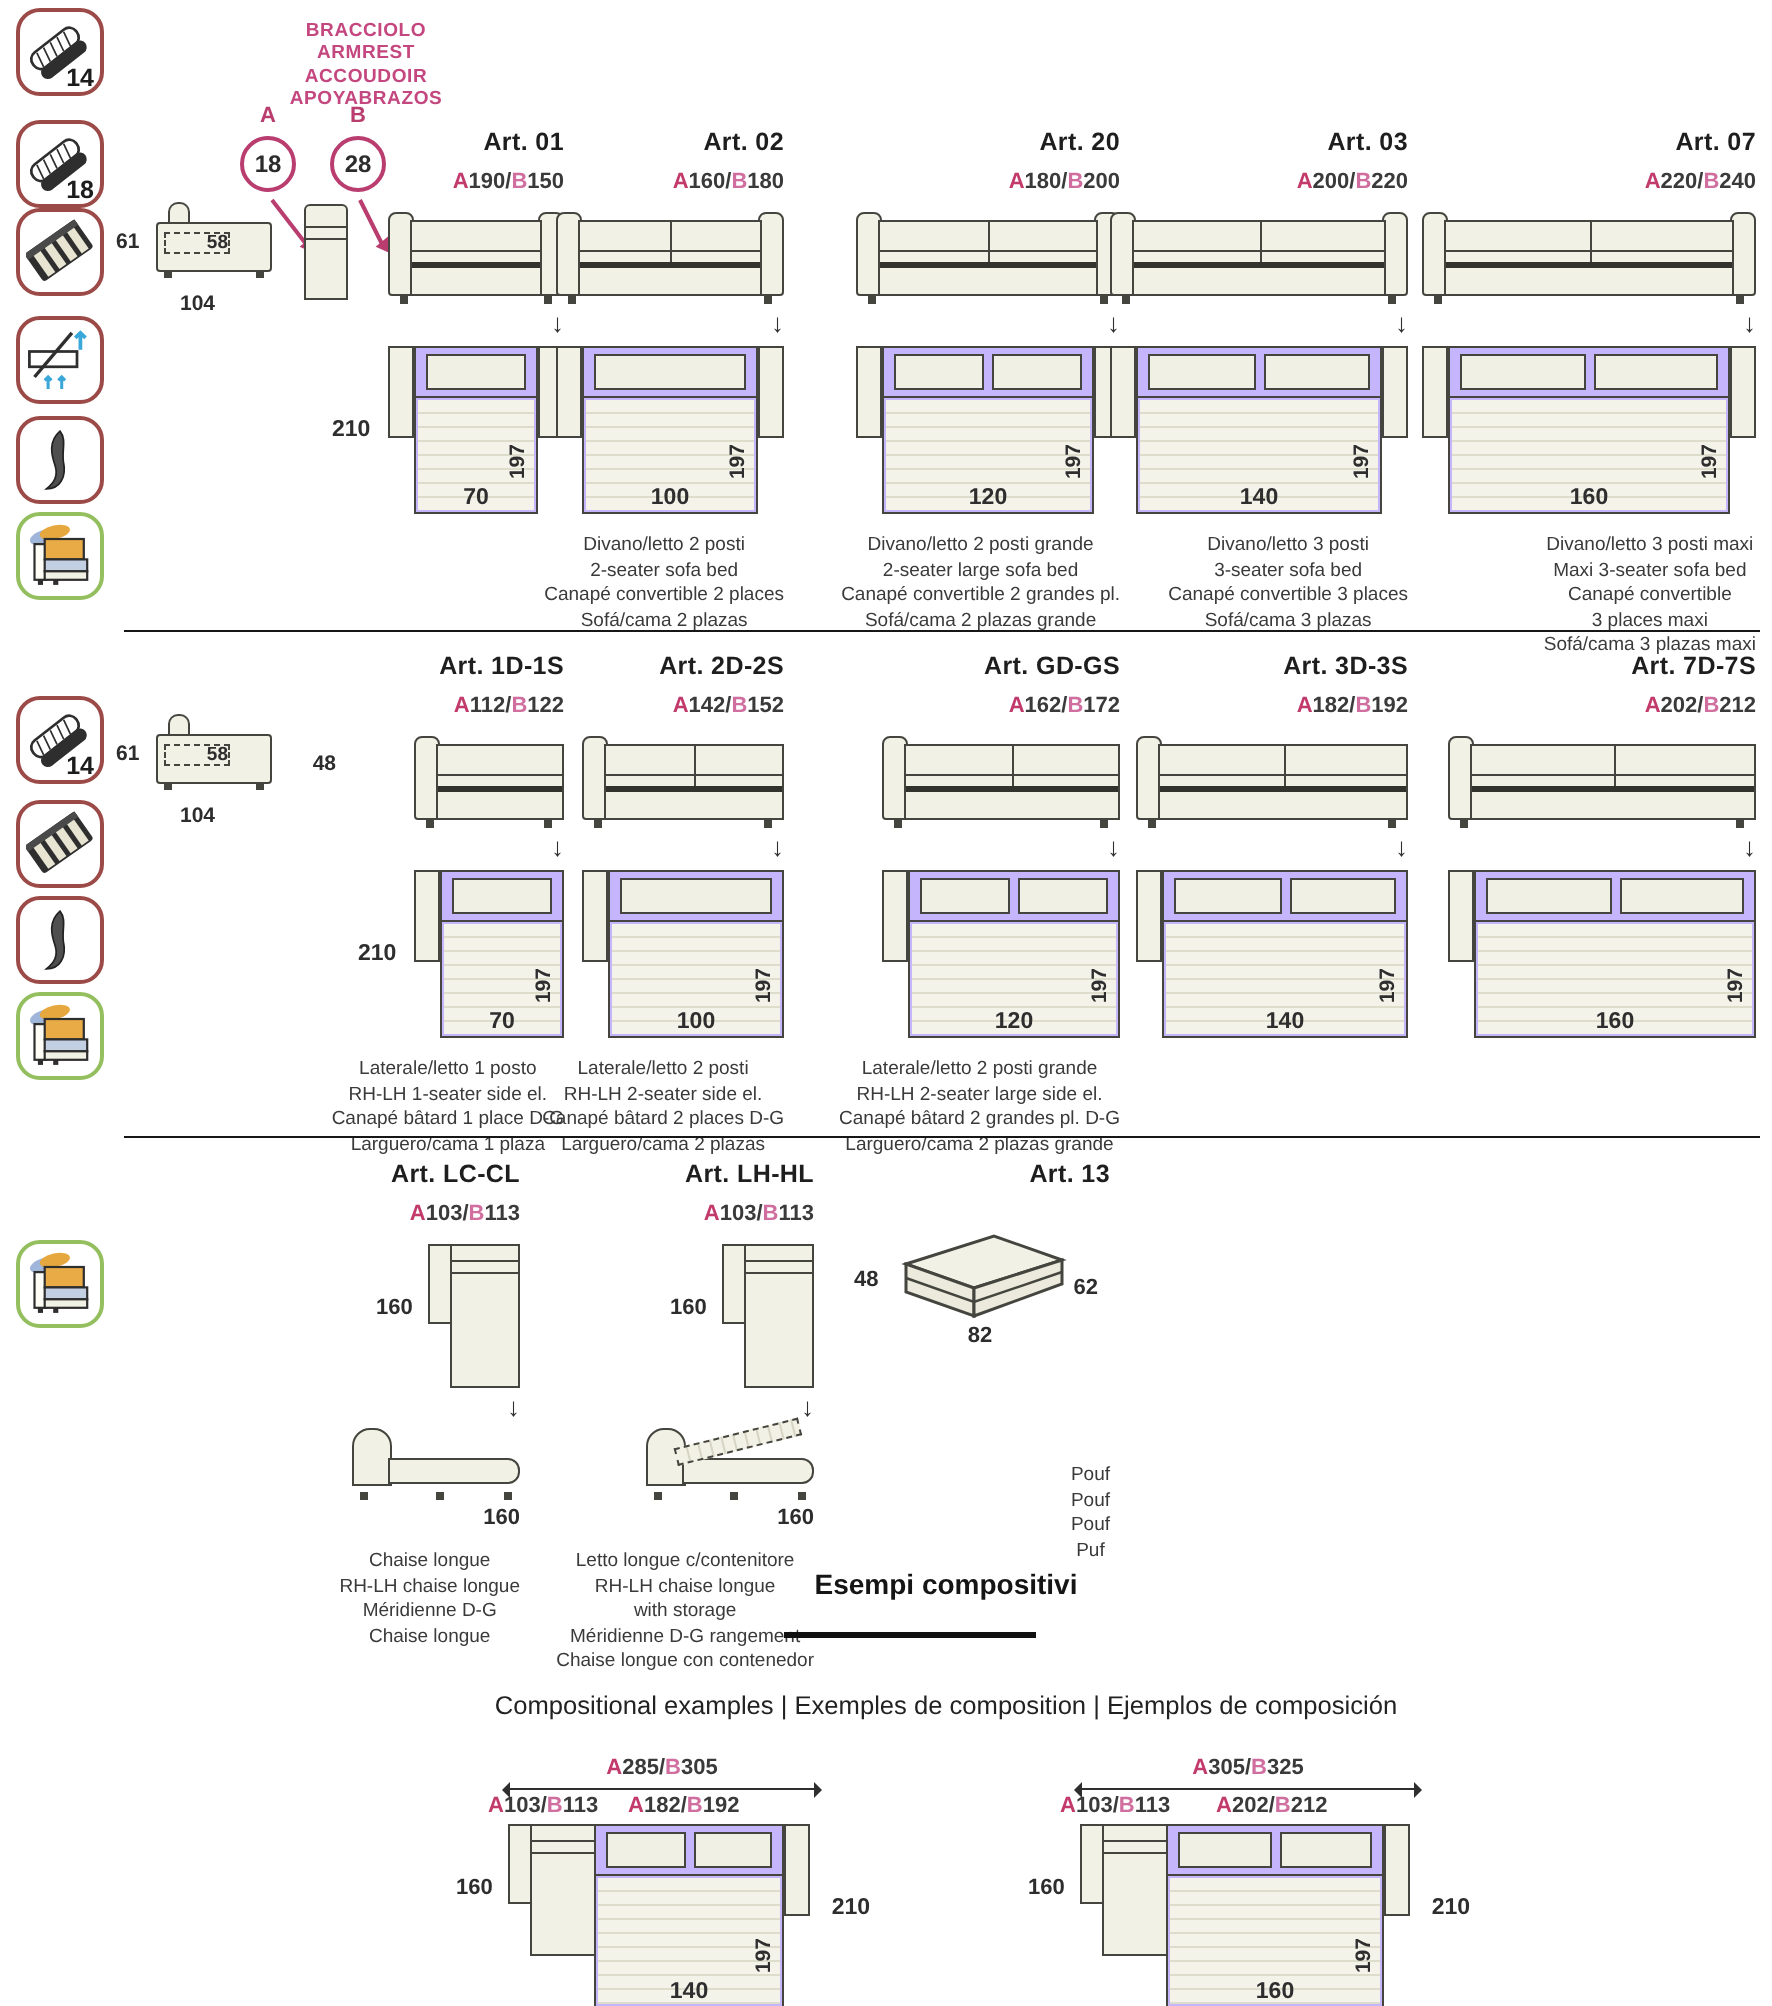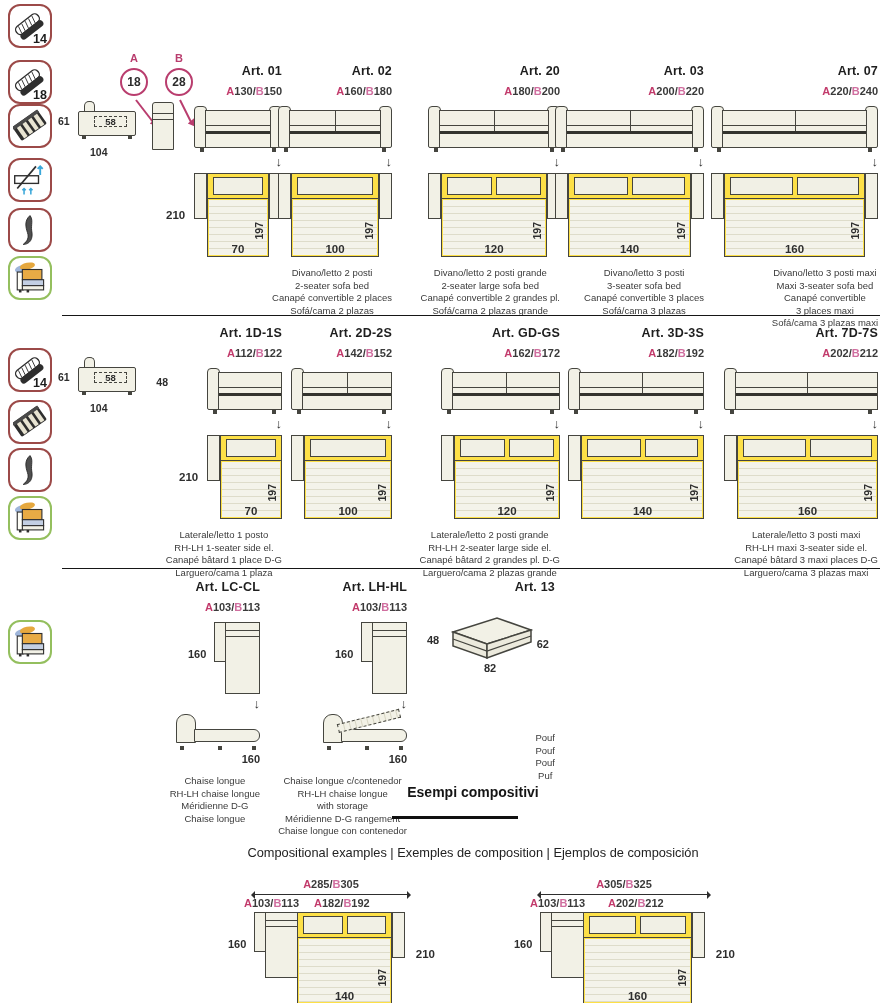--- a/index.html
+++ b/index.html
@@ -34,21 +34,21 @@
   .ln1{position:absolute;left:0;right:0;top:40%;border-top:1.5px solid #45453f;}
   .ln2{position:absolute;left:0;right:0;top:56%;border-top:3px solid #33332e;}
   .sf-split{position:absolute;left:50%;top:0;height:56%;border-left:1.5px solid #45453f;}
   .sf-foot{position:absolute;bottom:0;width:4px;height:4px;background:#45453f;}
   .sf-foot.l{left:6px;} .sf-foot.r{right:6px;}
 
   
   .bedwrap{position:relative;margin-top:5px;}
   .bed-wing{position:absolute;top:0;width:13px;height:46px;background:#f2f1e6;border:1.5px solid #45453f;box-sizing:border-box;}
   .bed-wing.l{left:0;} .bed-wing.r{right:0;}
-  .bed-body{position:relative;height:84px;border:1.5px solid #45453f;background:#fde047;box-sizing:border-box;}
+  .bed-body{position:relative;height:84px;border:1.5px solid #45453f;background:#c4b5fd;box-sizing:border-box;}
   .m-both{margin:0 13px;} .m-left{margin-left:13px;} .m-right{margin-right:13px;}
   .bed-band{position:relative;height:25px;border-bottom:1.5px solid #45453f;display:flex;gap:4px;
             padding:3px 5px;box-sizing:border-box;}
   .pillow{flex:1;border:1.5px solid #45453f;background:#f1f0e5;}
   .bed-matt{position:absolute;left:1px;right:1px;top:26px;bottom:1px;
             background:repeating-linear-gradient(180deg,#f4f3ea 0 6px,#dedcca 6px 7px);}
   .bed-len{position:absolute;right:3px;bottom:16px;writing-mode:vertical-rl;transform:rotate(180deg);
            font-weight:bold;font-size:10.5px;color:#2e2e2e;}
   .bed-w{position:absolute;left:0;right:0;bottom:1px;text-align:center;font-weight:bold;font-size:11.5px;color:#2e2e2e;}
   .open-dim{position:absolute;left:-28px;top:36px;font-weight:bold;font-size:11.5px;color:#2e2e2e;}
@@ -56,22 +56,22 @@
 
   .cap{margin-top:10px;font-size:9.5px;line-height:1.32;text-align:center;color:#3a3a3a;white-space:nowrap;}
   .cap span{display:block;}
 
   
   .sideview{position:absolute;width:112px;height:62px;font-size:10.5px;font-weight:bold;}
   .sv-body{position:absolute;left:22px;top:15px;width:58px;height:25px;border:1.5px solid #45453f;
            background:#f2f1e6;border-radius:2px;box-sizing:border-box;}
   .sv-back{position:absolute;left:28px;top:5px;width:11px;height:12px;border:1.5px solid #45453f;
            border-bottom:none;border-radius:5px 5px 0 0;background:#f2f1e6;box-sizing:border-box;}
-  .sv-seat{position:absolute;left:38px;top:20px;width:33px;height:11px;border:1.2px dashed #45453f;
-           box-sizing:border-box;text-align:center;font-size:9.5px;line-height:9px;}
+  .sv-seat{position:absolute;left:26px;top:20px;width:33px;height:11px;border:1.2px dashed #45453f;
+           box-sizing:border-box;text-align:right;font-size:9.5px;line-height:9px;}
   .sv-61{position:absolute;left:2px;top:19px;} .sv-48{position:absolute;right:0;top:24px;}
   .sv-104{position:absolute;left:34px;bottom:0;}
   .sv-foot{position:absolute;width:4px;height:3px;background:#45453f;top:40px;}
 
   
   .pinktxt{position:absolute;left:118px;top:10px;width:130px;text-align:center;font-size:9.5px;
            font-weight:bold;color:#c4487f;line-height:1.2;letter-spacing:.3px;}
   .ab-letter{position:absolute;width:30px;text-align:center;font-weight:bold;font-size:11px;color:#b93d6e;}
   .circle{position:absolute;width:28px;height:28px;border:2px solid #b93d6e;border-radius:50%;background:#fff;
           display:flex;align-items:center;justify-content:center;font-size:12px;font-weight:bold;color:#2c2c2c;box-sizing:border-box;}
@@ -191,20 +191,26 @@
       <svg viewBox="0 0 40 40">
         <use href="#sym-leg"></use>
       </svg>
     </div>
   <div class="icon green" style="top:256px">
       <svg viewBox="0 0 40 40">
         <use href="#sym-cushion"></use>
       </svg>
     </div>
 
+  <div class="pinktxt">
+    <span style="display:block">BRACCIOLO</span>
+    <span style="display:block">ARMREST</span>
+    <span style="display:block">ACCOUDOIR</span>
+    <span style="display:block">APOYABRAZOS</span>
+  </div>
   <span class="ab-letter" style="left:119px;top:52px">A</span>
   <span class="ab-letter" style="left:164px;top:52px">B</span>
   <div class="circle" style="left:120px;top:68px">
       <span>18</span>
     </div>
   <div class="circle" style="left:165px;top:68px">
       <span>28</span>
     </div>
   <svg style="position:absolute;left:122px;top:98px" width="110" height="36" viewBox="0 0 110 36">
     <path d="M14 2 L31 24" stroke="#b93d6e" stroke-width="2" fill="none"></path>
@@ -224,21 +230,21 @@
     <span class="sv-foot" style="left:72px"></span>
   </div>
 
   <div class="armpiece">
     <span class="ln" style="top:10px"></span>
     <span class="ln" style="top:16px"></span>
   </div>
 
   <div class="col" style="left:170px;top:64px;width:112px">
     <div class="art">Art. 01</div>
-    <div class="dims"><span class="da">A</span><span class="dv">130</span><span class="dv">/</span><span class="db">B</span><span class="dv">150</span></div>
+    <div class="dims"><span class="da">A</span><span class="dv">190</span><span class="dv">/</span><span class="db">B</span><span class="dv">150</span></div>
     <div class="sofa" style="width:88px">
       <div class="sf-arm l"></div>
         <div class="sf-arm r"></div>
       <div class="sf-body">
           <span class="ln1"></span>
           <span class="ln2"></span>
         </div>
       <span class="sf-foot l"></span>
         <span class="sf-foot r"></span>
     </div>
@@ -492,20 +498,27 @@
       <div class="bed-wing l"></div>
       <div class="bed-body m-left">
         <div class="bed-band">
             <span class="pillow"></span>
           </div>
         <div class="bed-matt"></div>
         <span class="bed-len">197</span>
         <span class="bed-w">100</span>
       </div>
     </div>
+    <div class="cap">
+      <span>Laterale/letto 2 posti</span>
+        <span>RH-LH 2-seater side el.</span>
+        <span>Canapé bâtard 2 places D-G</span>
+        <span>Larguero/cama 2 plazas</span>
+        <span></span>
+    </div>
   </div>
 
   <div class="col" style="left:414px;top:326px;width:146px">
     <div class="art">Art. GD-GS</div>
     <div class="dims"><span class="da">A</span><span class="dv">162</span><span class="dv">/</span><span class="db">B</span><span class="dv">172</span></div>
     <div class="sofa" style="width:119px">
       <div class="sf-arm l"></div>
       <div class="sf-body noR">
           <span class="ln1"></span>
           <span class="ln2"></span>
@@ -582,27 +595,20 @@
       <div class="bed-wing l"></div>
       <div class="bed-body m-left">
         <div class="bed-band">
             <span class="pillow"></span>
             <span class="pillow"></span>
           </div>
         <div class="bed-matt"></div>
         <span class="bed-len">197</span>
         <span class="bed-w">160</span>
       </div>
-    </div>
-    <div class="cap">
-      <span>Laterale/letto 3 posti maxi</span>
-        <span>RH-LH maxi 3-seater side el.</span>
-        <span>Canapé bâtard 3 maxi places D-G</span>
-        <span>Larguero/cama 3 plazas maxi</span>
-        <span></span>
     </div>
   </div>
 
   <div class="divider" style="top:568px"></div>
 
   <div class="icon green" style="top:620px">
       <svg viewBox="0 0 40 40">
         <use href="#sym-cushion"></use>
       </svg>
     </div>
@@ -651,21 +657,21 @@
     <div class="ch-side">
       <div class="cs-arm"></div>
       <div class="cs-seat"></div>
       <div class="cs-lid"></div>
       <span class="cs-foot" style="left:8px"></span>
       <span class="cs-foot" style="left:46px"></span>
       <span class="cs-foot" style="right:4px"></span>
     </div>
     <div class="cs-len">160</div>
     <div class="cap">
-      <span>Chaise longue c/contenedor</span>
+      <span>Letto longue c/contenitore</span>
         <span>RH-LH chaise longue</span>
         <span>with storage</span>
         <span>Méridienne D-G rangement</span>
         <span>Chaise longue con contenedor</span>
     </div>
   </div>
 
   <div class="col" style="left:420px;top:580px;width:135px">
     <div class="art">Art. 13</div>
     <div class="poufwrap">

